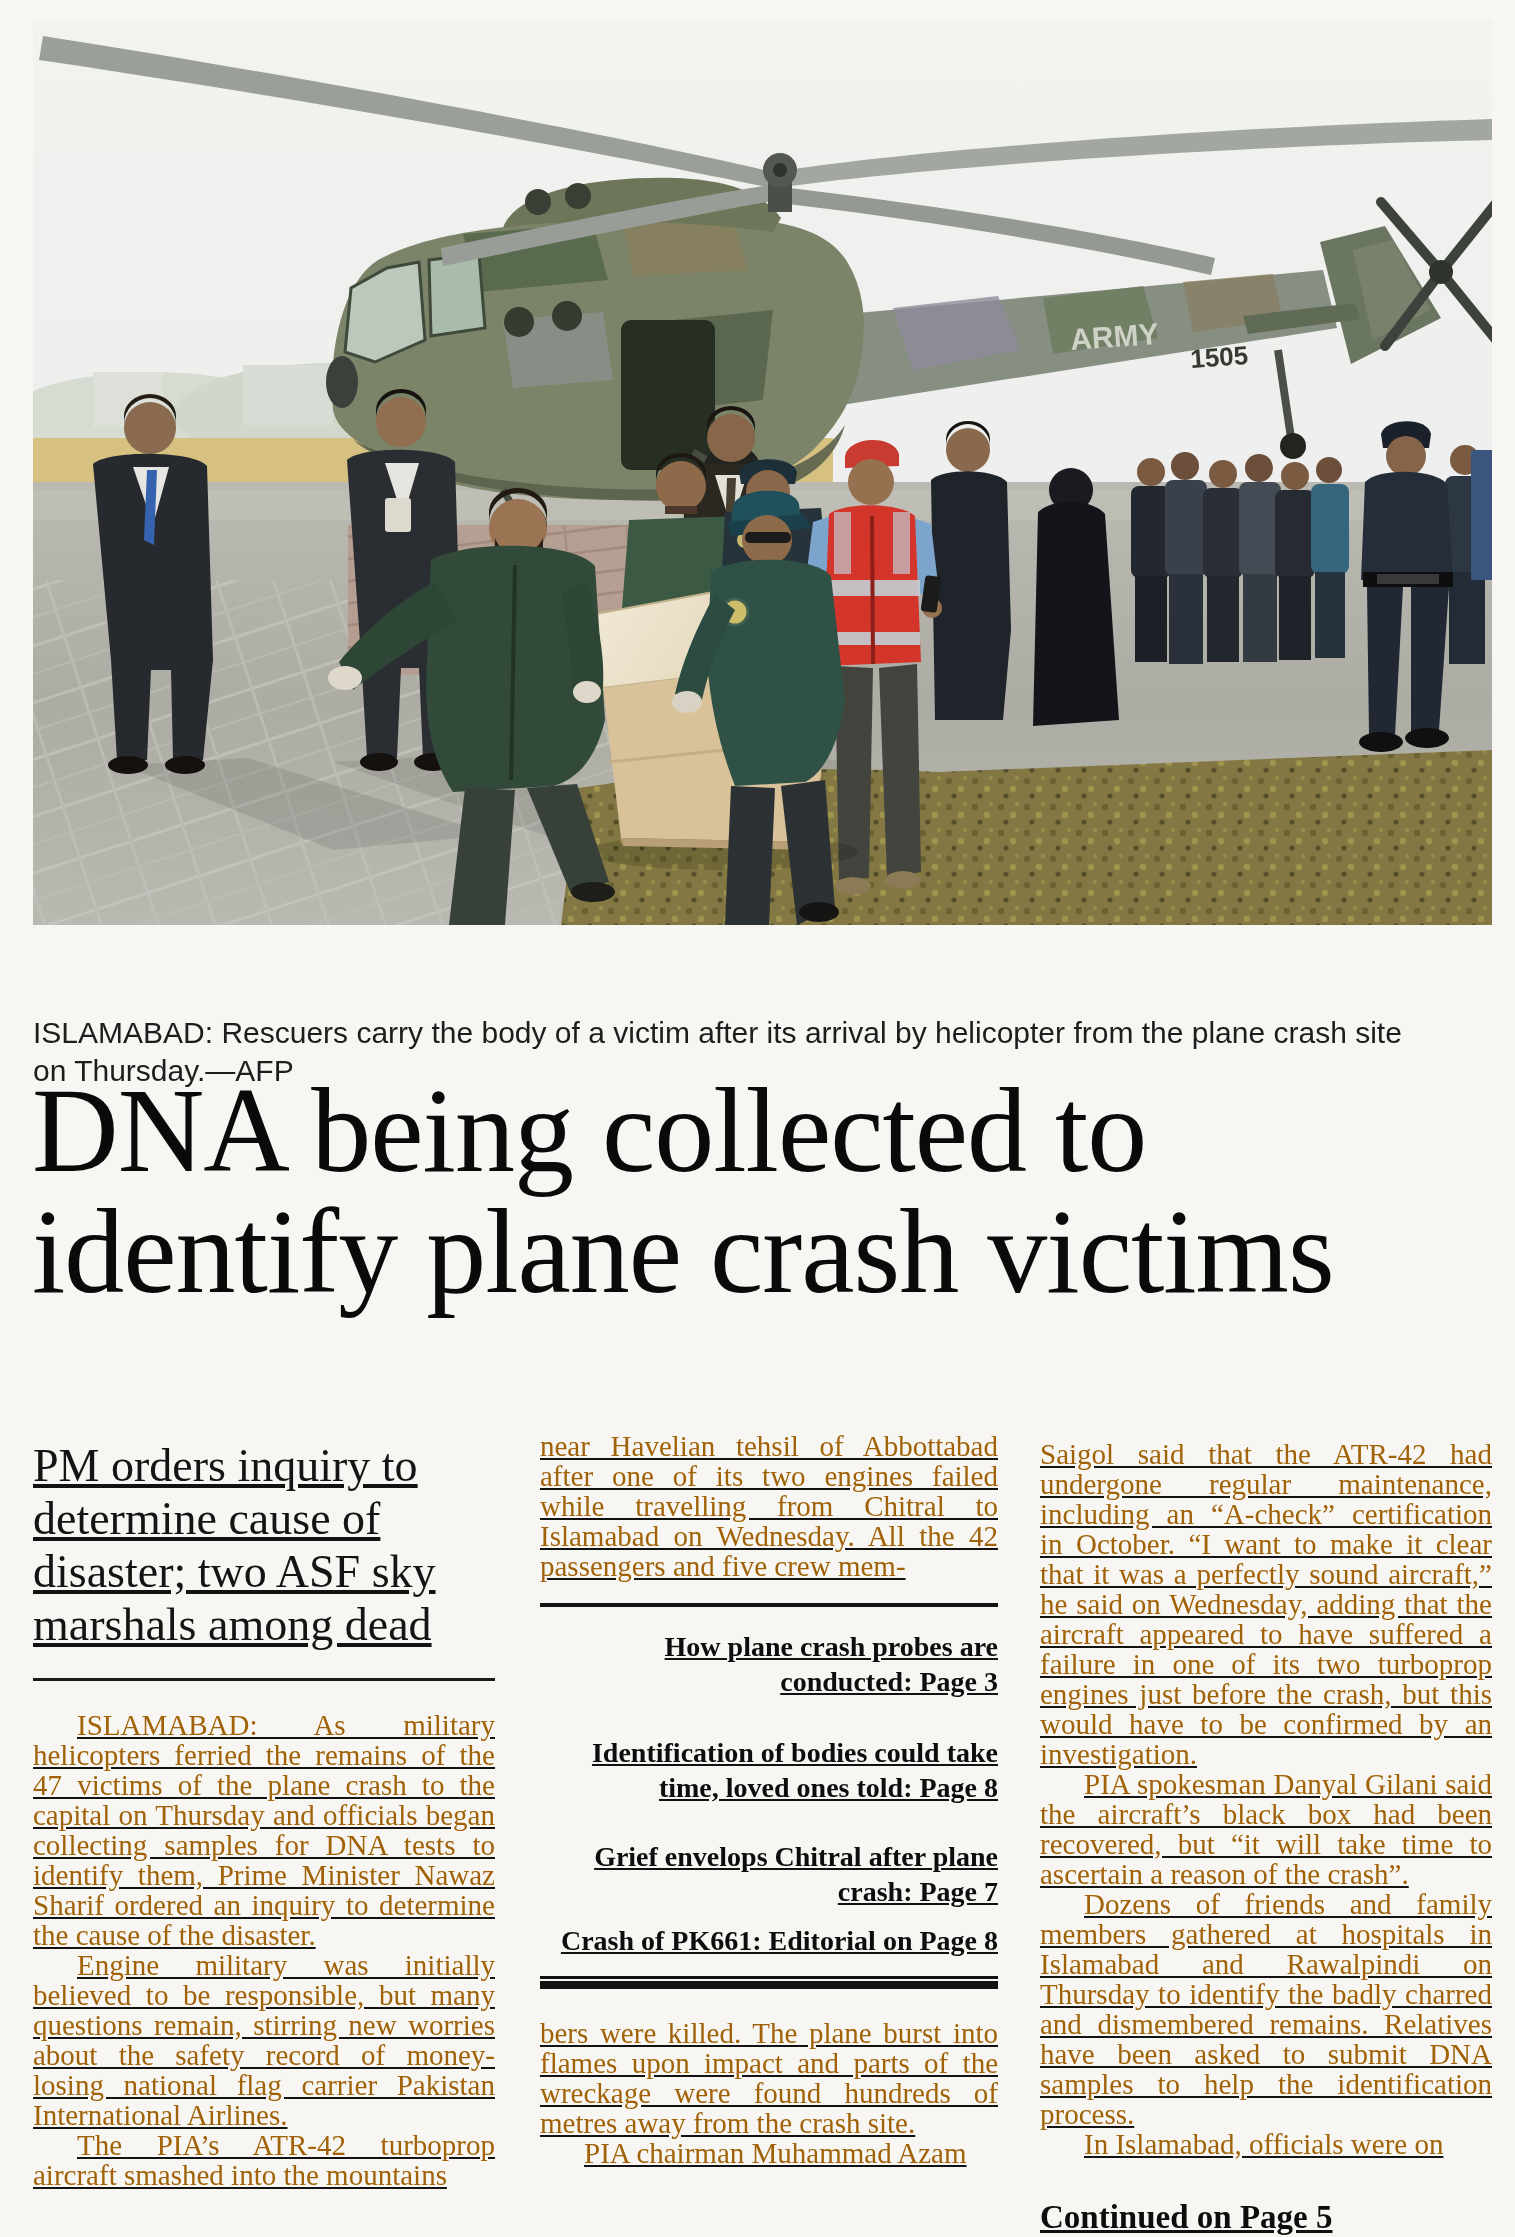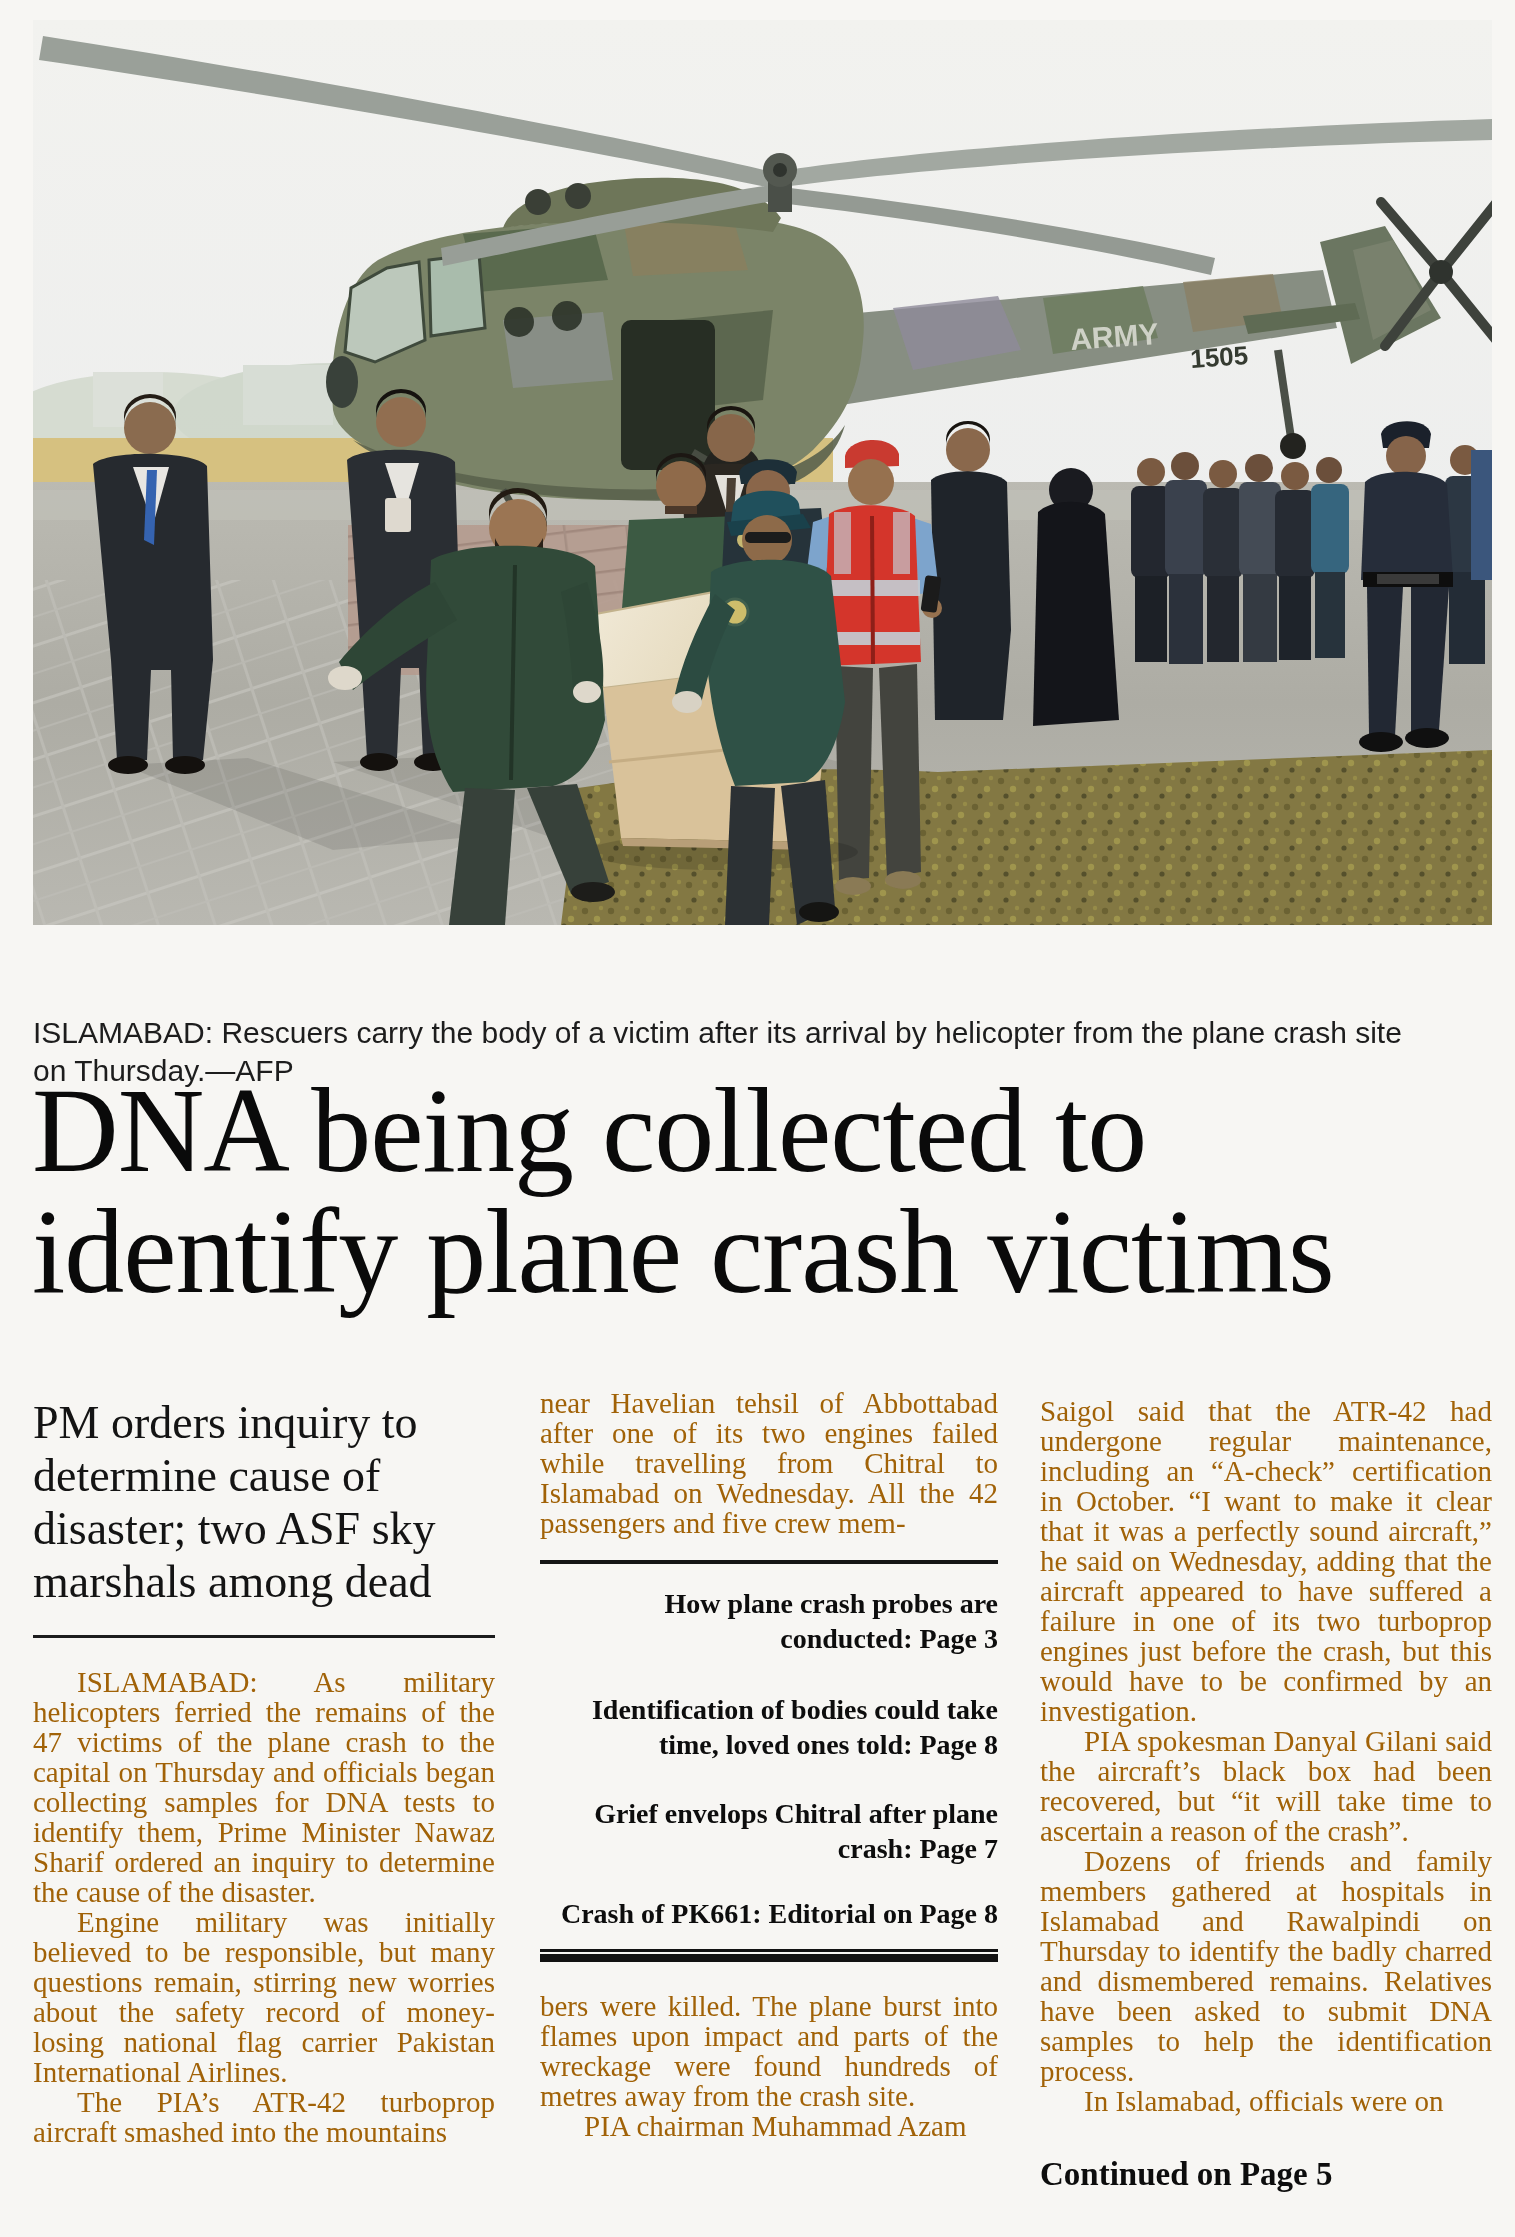--- a/index.html
+++ b/index.html
@@ -8,41 +8,41 @@
 
   .photo{position:absolute;left:33px;top:20px;width:1459px;height:905px;margin:0;padding:0;background:#eceeea;}
   .photo svg{display:block;width:100%;height:100%;}
 
   .caption{position:absolute;left:33px;top:1014px;width:1372px;margin:0;
            font-family:"Liberation Sans",sans-serif;font-size:30px;line-height:38px;color:#1d1d1d;}
 
   .headline{position:absolute;left:28px;top:1066px;width:1470px;margin:4px;
             font-weight:400;font-size:120px;line-height:121px;letter-spacing:-1px;color:#0a0a0a;}
 
-  .col{position:absolute;top:1388px;}
+  .col{position:absolute;top:1431px;text-decoration:underline;}
   .col1{left:33px;width:462px;}
   .col2{left:540px;width:458px;}
   .col3{left:1040px;width:452px;}
 
   .subhead{margin:8px 0 0 0;font-weight:400;font-size:46px;line-height:53px;color:#141414;letter-spacing:0px;}
   .rule-sub{height:0;border-top:3px solid #1c1c1c;margin-top:27px;}
   .rule-thin{height:0;border-top:4px solid #151515;margin-top:22px;}
   .rule-thick{height:13px;margin-top:18px;
               background:linear-gradient(to bottom,#121212 0 3px,#f7f6f3 3px 5px,#121212 5px 13px);}
 
   .body{margin:0;font-size:29px;line-height:30px;text-align:justify;color:#a16207;}
   .body.indent{text-indent:44px;}
   .col1 .body.first{margin-top:29px;}
   .col3 .body.first{margin-top:8px;}
 
   .inset{margin:0;font-weight:700;font-size:28px;line-height:35px;color:#0d0d0d;text-align:right;}
   .inset.i1{margin-top:22px;}
   .inset.i2{margin-top:36px;}
   .inset.i3{margin-top:34px;}
-  .inset.i4{margin-top:30px;}
+  .inset.i4{margin-top:14px;}
 
   .col2 .bottom{margin-top:29px;}
   .continued{margin:40px 0 0 0;font-weight:700;font-size:33px;line-height:36px;color:#0d0d0d;}
 </style>
 </head>
 <body>
 
 <div class="page">
 
   <figure class="photo">

